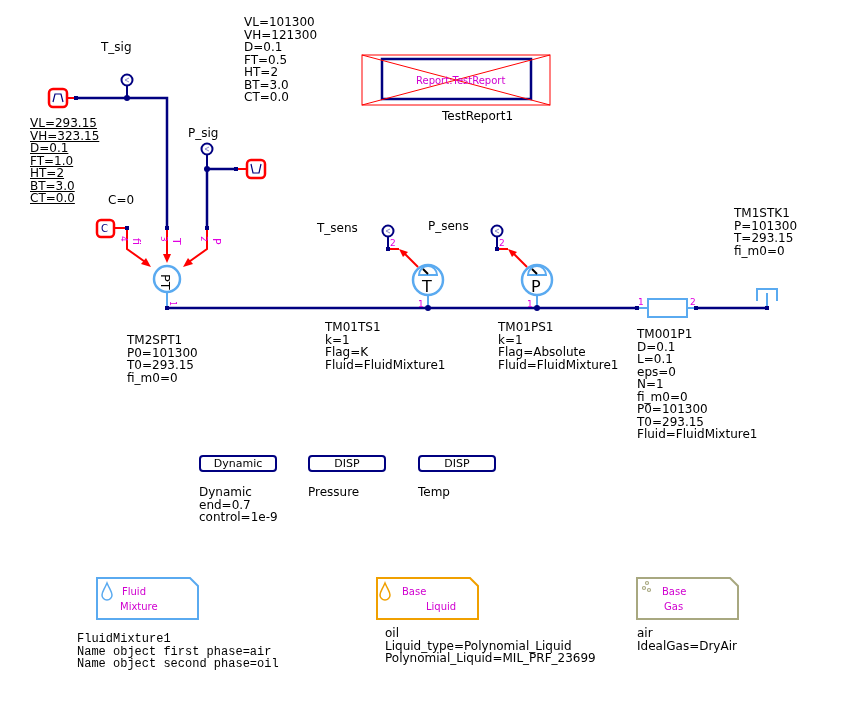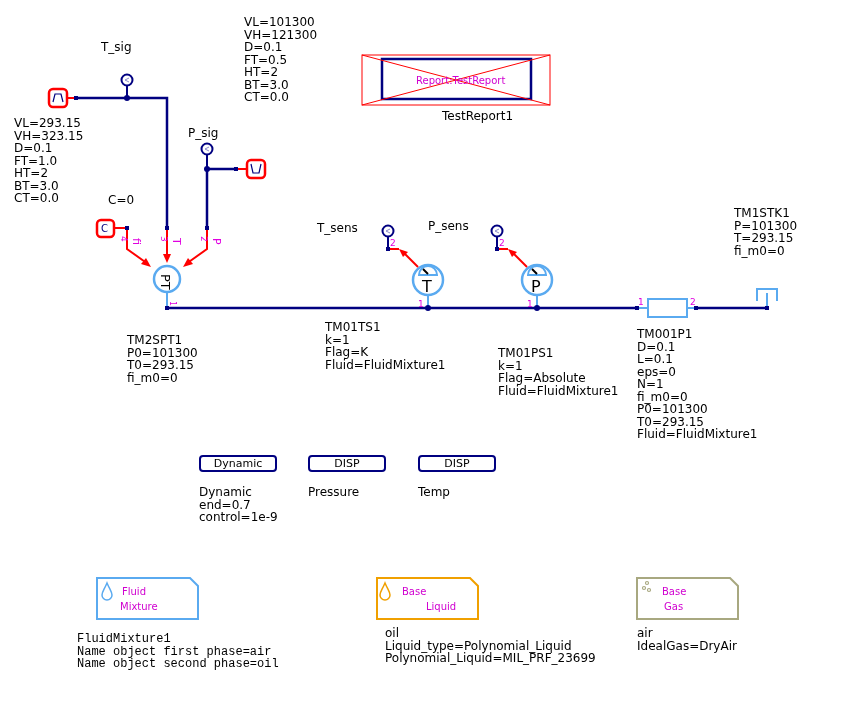--- a/index.html
+++ b/index.html
@@ -155,32 +155,32 @@
     <path d="M637 578 L730 578 L738 586 L738 619 L637 619 Z" fill="#fff" stroke="#a8a880" stroke-width="2"></path>
     <g fill="none" stroke="#a8a880" stroke-width="1.2">
       <circle cx="647" cy="583" r="1.5"></circle>
         <circle cx="644" cy="588" r="1.5"></circle>
         <circle cx="649" cy="590" r="1.5"></circle>
     </g>
   </g>
 </svg>
 
 <div class="lbl" style="left:101px;top:41px;">T_sig</div>
-<div class="lbl" id="tsig-params" style="left:14px;top:117px;"><span class="param-line">VL=293.15</span><span class="param-line">VH=323.15</span><span class="param-line">D=0.1</span><span class="param-line">FT=1.0</span><span class="param-line">HT=2</span><span class="param-line">BT=3.0</span><span class="param-line">CT=0.0</span></div>
+<div class="lbl" id="tsig-params" style="left:30px;top:117px;text-decoration:underline;"><span class="param-line">VL=293.15</span><span class="param-line">VH=323.15</span><span class="param-line">D=0.1</span><span class="param-line">FT=1.0</span><span class="param-line">HT=2</span><span class="param-line">BT=3.0</span><span class="param-line">CT=0.0</span></div>
 <div class="lbl" style="left:188px;top:127px;">P_sig</div>
 <div class="lbl" id="psig-params" style="left:244px;top:16px;"><span class="param-line">VL=101300</span><span class="param-line">VH=121300</span><span class="param-line">D=0.1</span><span class="param-line">FT=0.5</span><span class="param-line">HT=2</span><span class="param-line">BT=3.0</span><span class="param-line">CT=0.0</span></div>
 <div class="lbl" style="left:108px;top:194px;">C=0</div>
 <div class="lbl" style="left:442px;top:110px;">TestReport1</div>
 
 <div class="lbl" style="left:317px;top:222px;">T_sens</div>
 <div class="lbl" style="left:428px;top:220px;">P_sens</div>
 
 <div class="lbl" id="src-params" style="left:127px;top:334px;"><span class="param-line">TM2SPT1</span><span class="param-line">P0=101300</span><span class="param-line">T0=293.15</span><span class="param-line">fi_m0=0</span></div>
 <div class="lbl" id="ts-params" style="left:325px;top:321px;"><span class="param-line">TM01TS1</span><span class="param-line">k=1</span><span class="param-line">Flag=K</span><span class="param-line">Fluid=FluidMixture1</span></div>
-<div class="lbl" id="ps-params" style="left:498px;top:321px;margin-top:26px;"><span class="param-line">TM01PS1</span><span class="param-line">k=1</span><span class="param-line">Flag=Absolute</span><span class="param-line">Fluid=FluidMixture1</span></div>
+<div class="lbl" id="ps-params" style="left:498px;top:321px;"><span class="param-line">TM01PS1</span><span class="param-line">k=1</span><span class="param-line">Flag=Absolute</span><span class="param-line">Fluid=FluidMixture1</span></div>
 <div class="lbl" id="pipe-params" style="left:637px;top:328px;"><span class="param-line">TM001P1</span><span class="param-line">D=0.1</span><span class="param-line">L=0.1</span><span class="param-line">eps=0</span><span class="param-line">N=1</span><span class="param-line">fi_m0=0</span><span class="param-line">P0=101300</span><span class="param-line">T0=293.15</span><span class="param-line">Fluid=FluidMixture1</span></div>
 <div class="lbl" id="tank-params" style="left:734px;top:207px;"><span class="param-line">TM1STK1</span><span class="param-line">P=101300</span><span class="param-line">T=293.15</span><span class="param-line">fi_m0=0</span></div>
 
 <div class="btn-box" style="left:199px;top:455px;width:78px;">Dynamic</div>
 <div class="btn-box" style="left:308px;top:455px;width:78px;">DISP</div>
 <div class="btn-box" style="left:418px;top:455px;width:78px;">DISP</div>
 <div class="lbl" id="blk0" style="left:199px;top:486px;"><span class="param-line">Dynamic</span><span class="param-line">end=0.7</span><span class="param-line">control=1e-9</span></div>
 <div class="lbl" id="blk1" style="left:308px;top:486px;"><span class="param-line">Pressure</span></div>
 <div class="lbl" id="blk2" style="left:418px;top:486px;"><span class="param-line">Temp</span></div>
 

